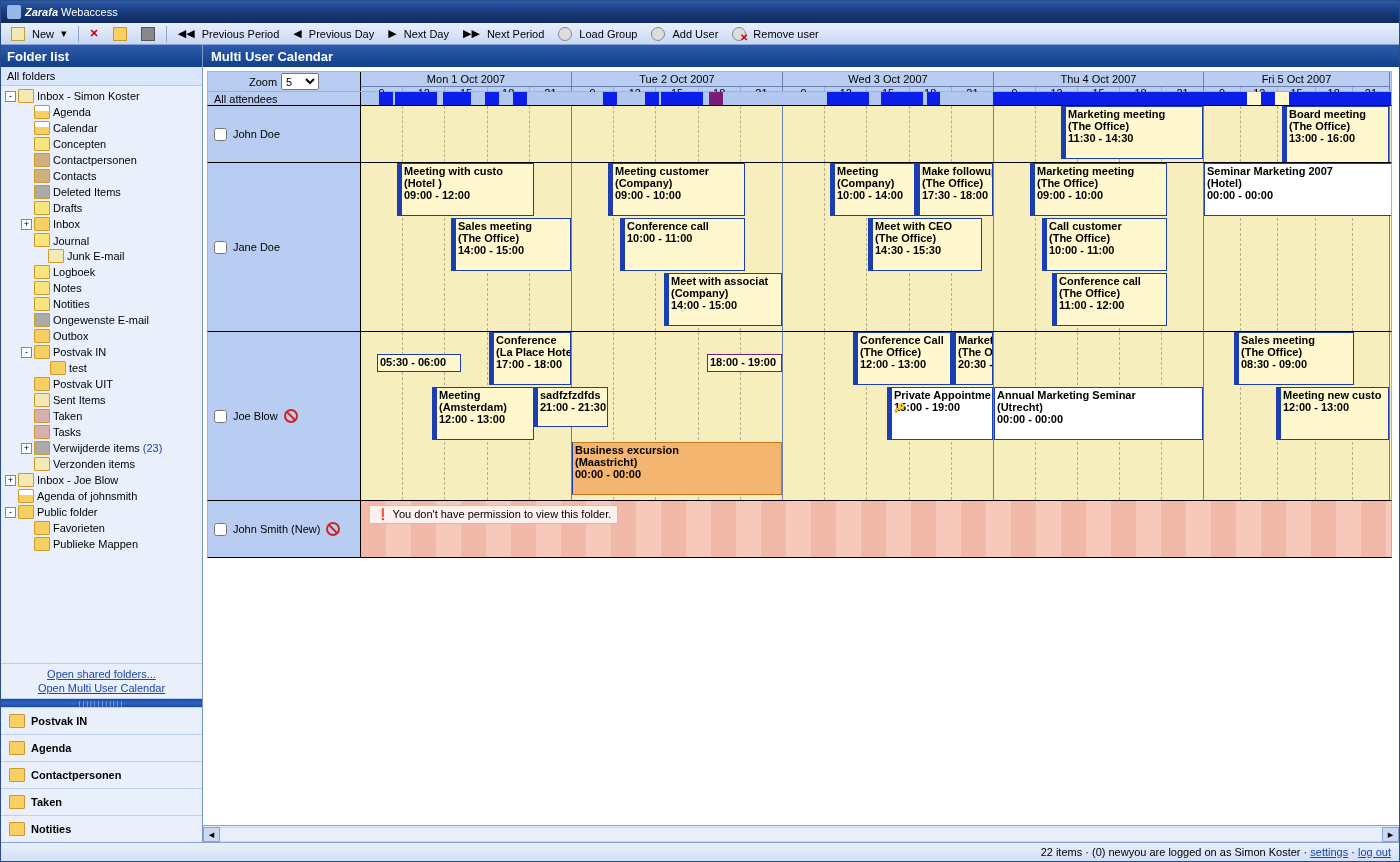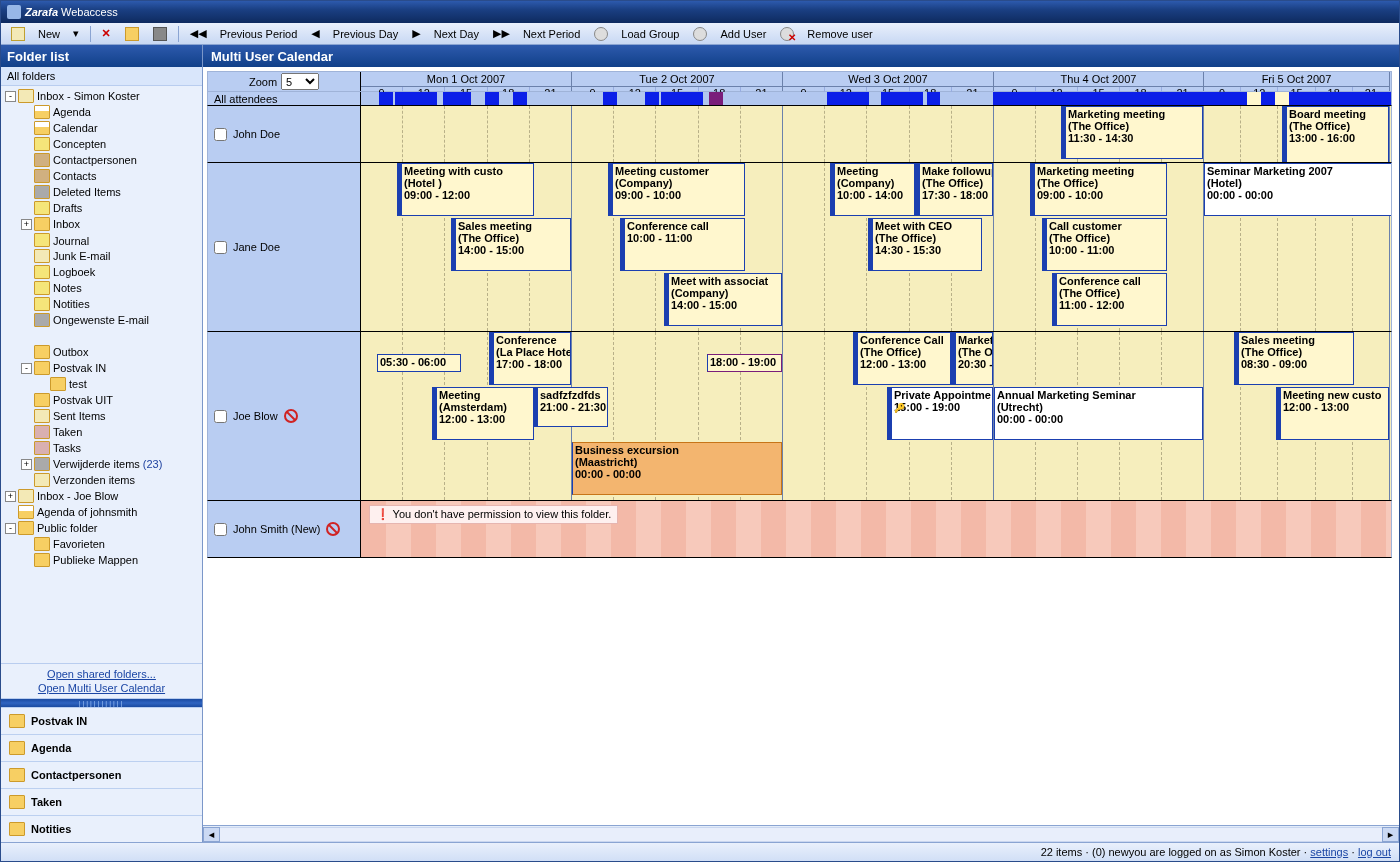--- a/index.html
+++ b/index.html
@@ -2,21 +2,21 @@
 <html><head>
 <meta charset="utf-8">
 <style>
 *{box-sizing:border-box;margin:0;padding:0;font-family:Tahoma,Arial,sans-serif;font-size:11px}
 body{background:#fff;overflow:hidden}
 .shell{width:1400px;height:862px;display:flex;flex-direction:column;border:1px solid #2a4c8b}
 .titlebar{height:22px;background:linear-gradient(#2d5aad,#1a3f82 40%,#0e2a5f);color:#fff;display:flex;align-items:center;padding:0 6px;font-size:12px}
 .titlebar .logo{width:14px;height:14px;background:#97b7e7;border-radius:2px;margin-right:4px;position:relative}
 .titlebar b{font-style:italic;margin-right:3px}
 .toolbar{height:22px;background:linear-gradient(#e9f0fc,#c8d8f3);border-bottom:1px solid #8aa4d2;display:flex;align-items:center;padding:0 4px;gap:2px}
-.tbtn{display:flex;align-items:center;gap:13px;padding:19px 5px;cursor:pointer;border:1px solid transparent;border-radius:2px}
+.tbtn{display:flex;align-items:center;gap:7px;padding:19px 5px;cursor:pointer;border:1px solid transparent;border-radius:2px}
 .tsep{width:1px;height:16px;background:#8aa4d2;margin:0 3px}
 .ico{width:14px;height:14px;display:inline-block}
 .body{flex:1;display:flex;min-height:0}
 .sidebar{width:202px;background:#e9f0fc;border-right:1px solid #7b97c9;display:flex;flex-direction:column}
 .side-hdr{height:22px;background:linear-gradient(#2d5aad,#114089);color:#fff;font-weight:bold;font-size:13px;padding:2px 6px;display:flex;align-items:center}
 .allfolders{background:#d9e6fb;border-bottom:1px solid #b9cdef;padding:3px 6px}
 .tree{flex:1;overflow-y:auto;background:#e9f0fc;padding:2px 0}
 .tree::-webkit-scrollbar{width:16px}
 .tree::-webkit-scrollbar-track{background:#e3ecf9}
 .tree::-webkit-scrollbar-thumb{background:#b7c9eb;border:1px solid #8aa4d2}
@@ -193,21 +193,21 @@
           <div class="node" style="padding-left: 20px;">
             <span class="exp">+</span>
             <span class="fico fld"></span>
             <span>Inbox</span>
           </div>
           <div class="node" style="padding-left: 20px; align-items: flex-end;">
             <span class="exp blank"></span>
             <span class="fico note"></span>
             <span>Journal</span>
           </div>
-          <div class="node" style="padding-left: 20px;">
+          <div class="node" style="padding-left: 20px; margin-left: 14px;">
             <span class="exp blank"></span>
             <span class="fico mail"></span>
             <span>Junk E-mail</span>
           </div>
           <div class="node" style="padding-left: 20px;">
             <span class="exp blank"></span>
             <span class="fico note"></span>
             <span>Logboek</span>
           </div>
           <div class="node" style="padding-left: 20px;">
@@ -218,21 +218,21 @@
           <div class="node" style="padding-left: 20px;">
             <span class="exp blank"></span>
             <span class="fico note"></span>
             <span>Notities</span>
           </div>
           <div class="node" style="padding-left: 20px;">
             <span class="exp blank"></span>
             <span class="fico del"></span>
             <span>Ongewenste E-mail</span>
           </div>
-          <div class="node" style="padding-left: 20px; margin-top: 16px;">
+          <div class="node" style="padding-left: 20px;">
             <span class="exp blank"></span>
             <span class="fico fld"></span>
             <span>Outbox</span>
           </div>
           <div class="node" style="padding-left: 20px;">
             <span class="exp">-</span>
             <span class="fico fld"></span>
             <span>Postvak IN</span>
           </div>
           <div class="node" style="padding-left: 36px;">

